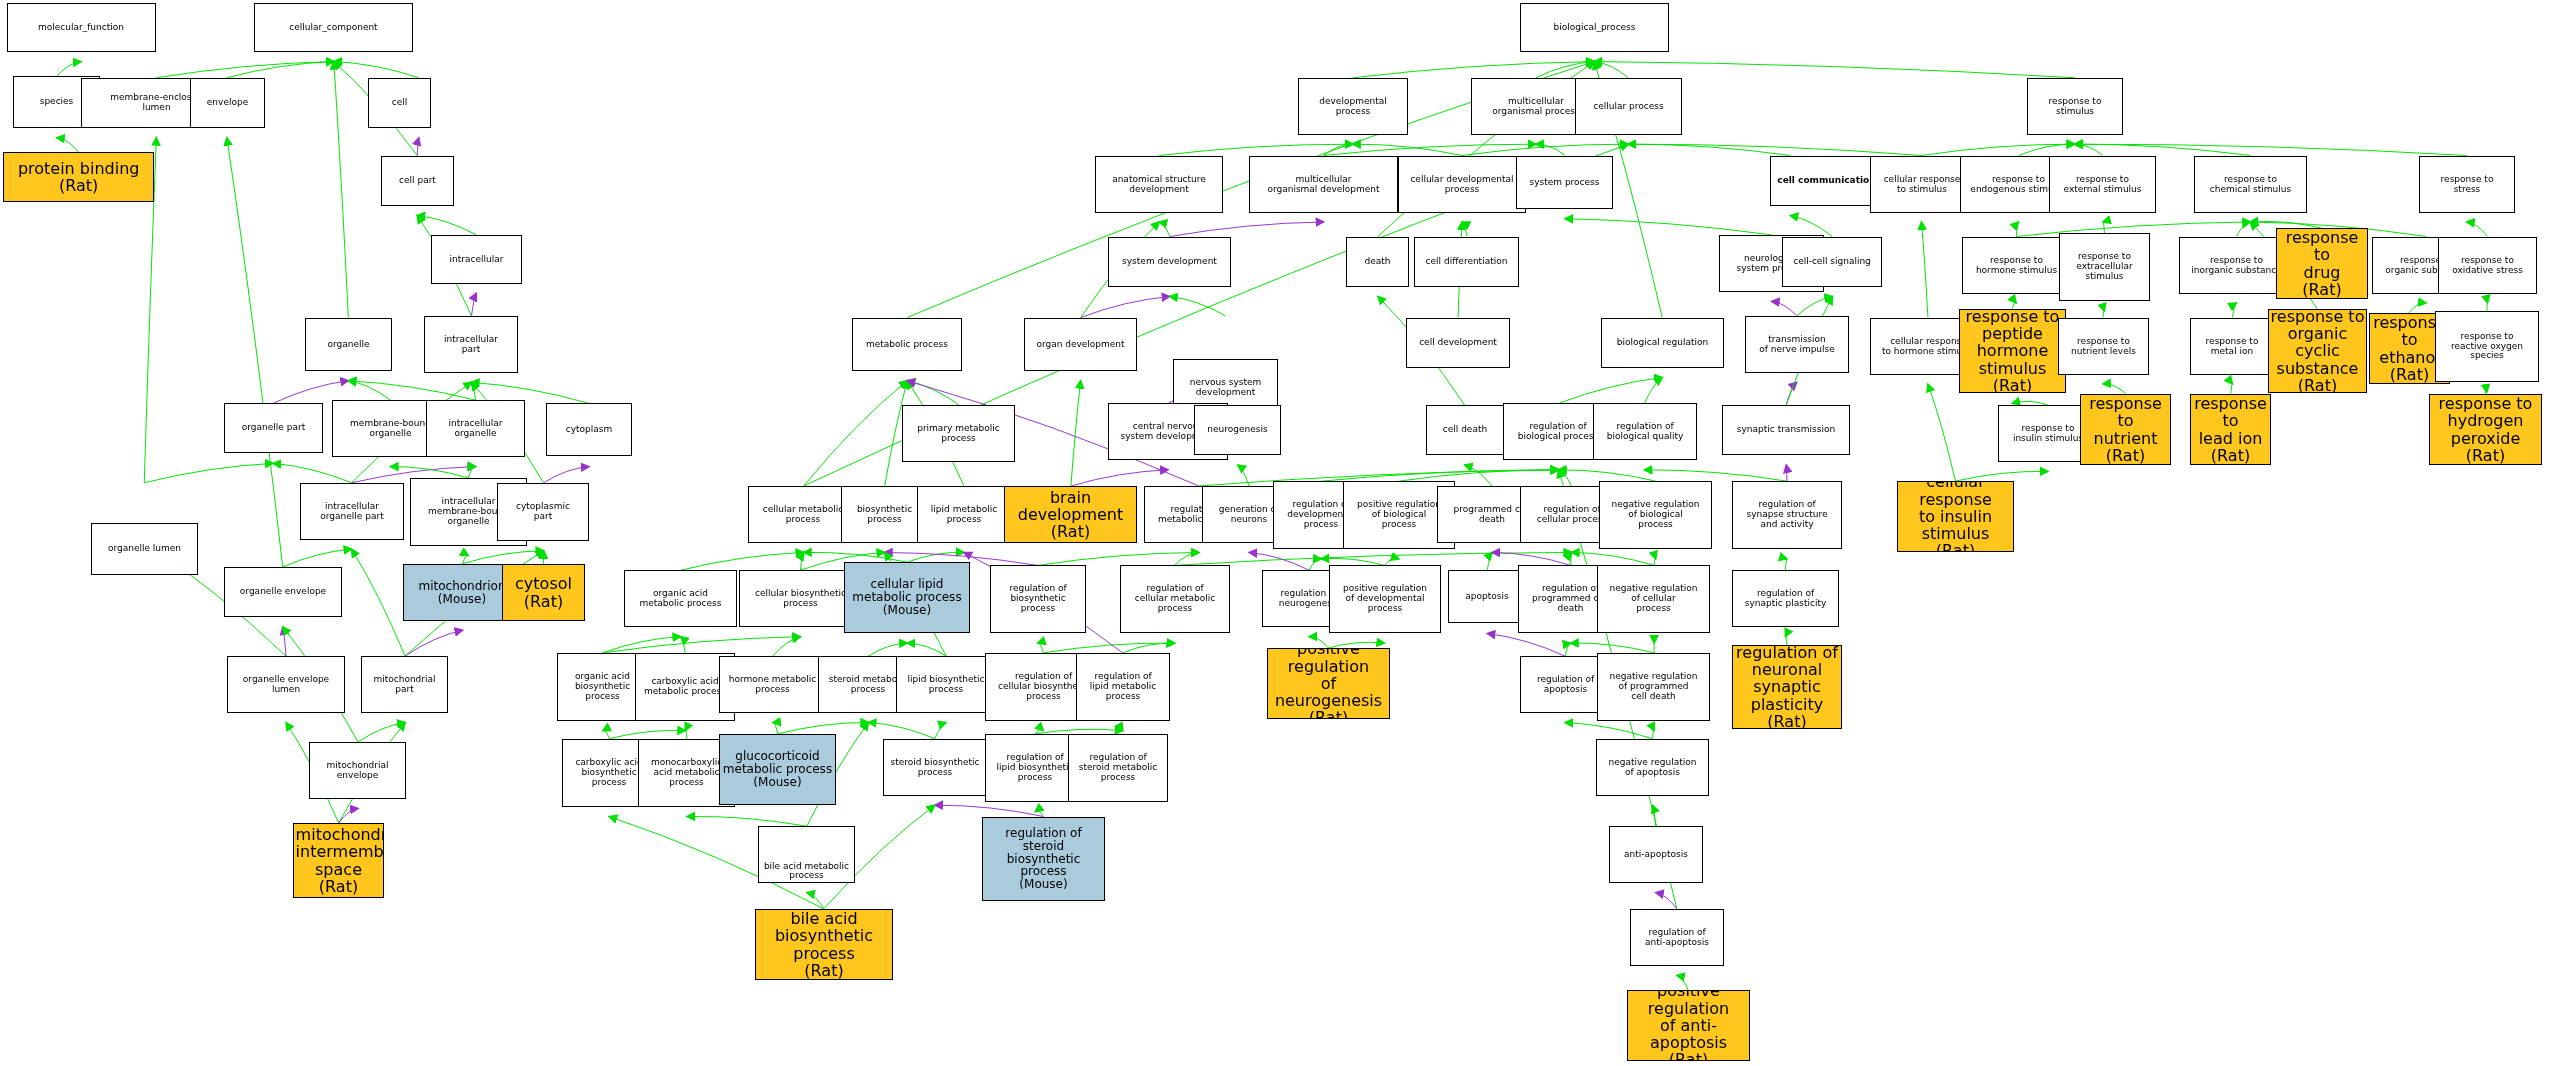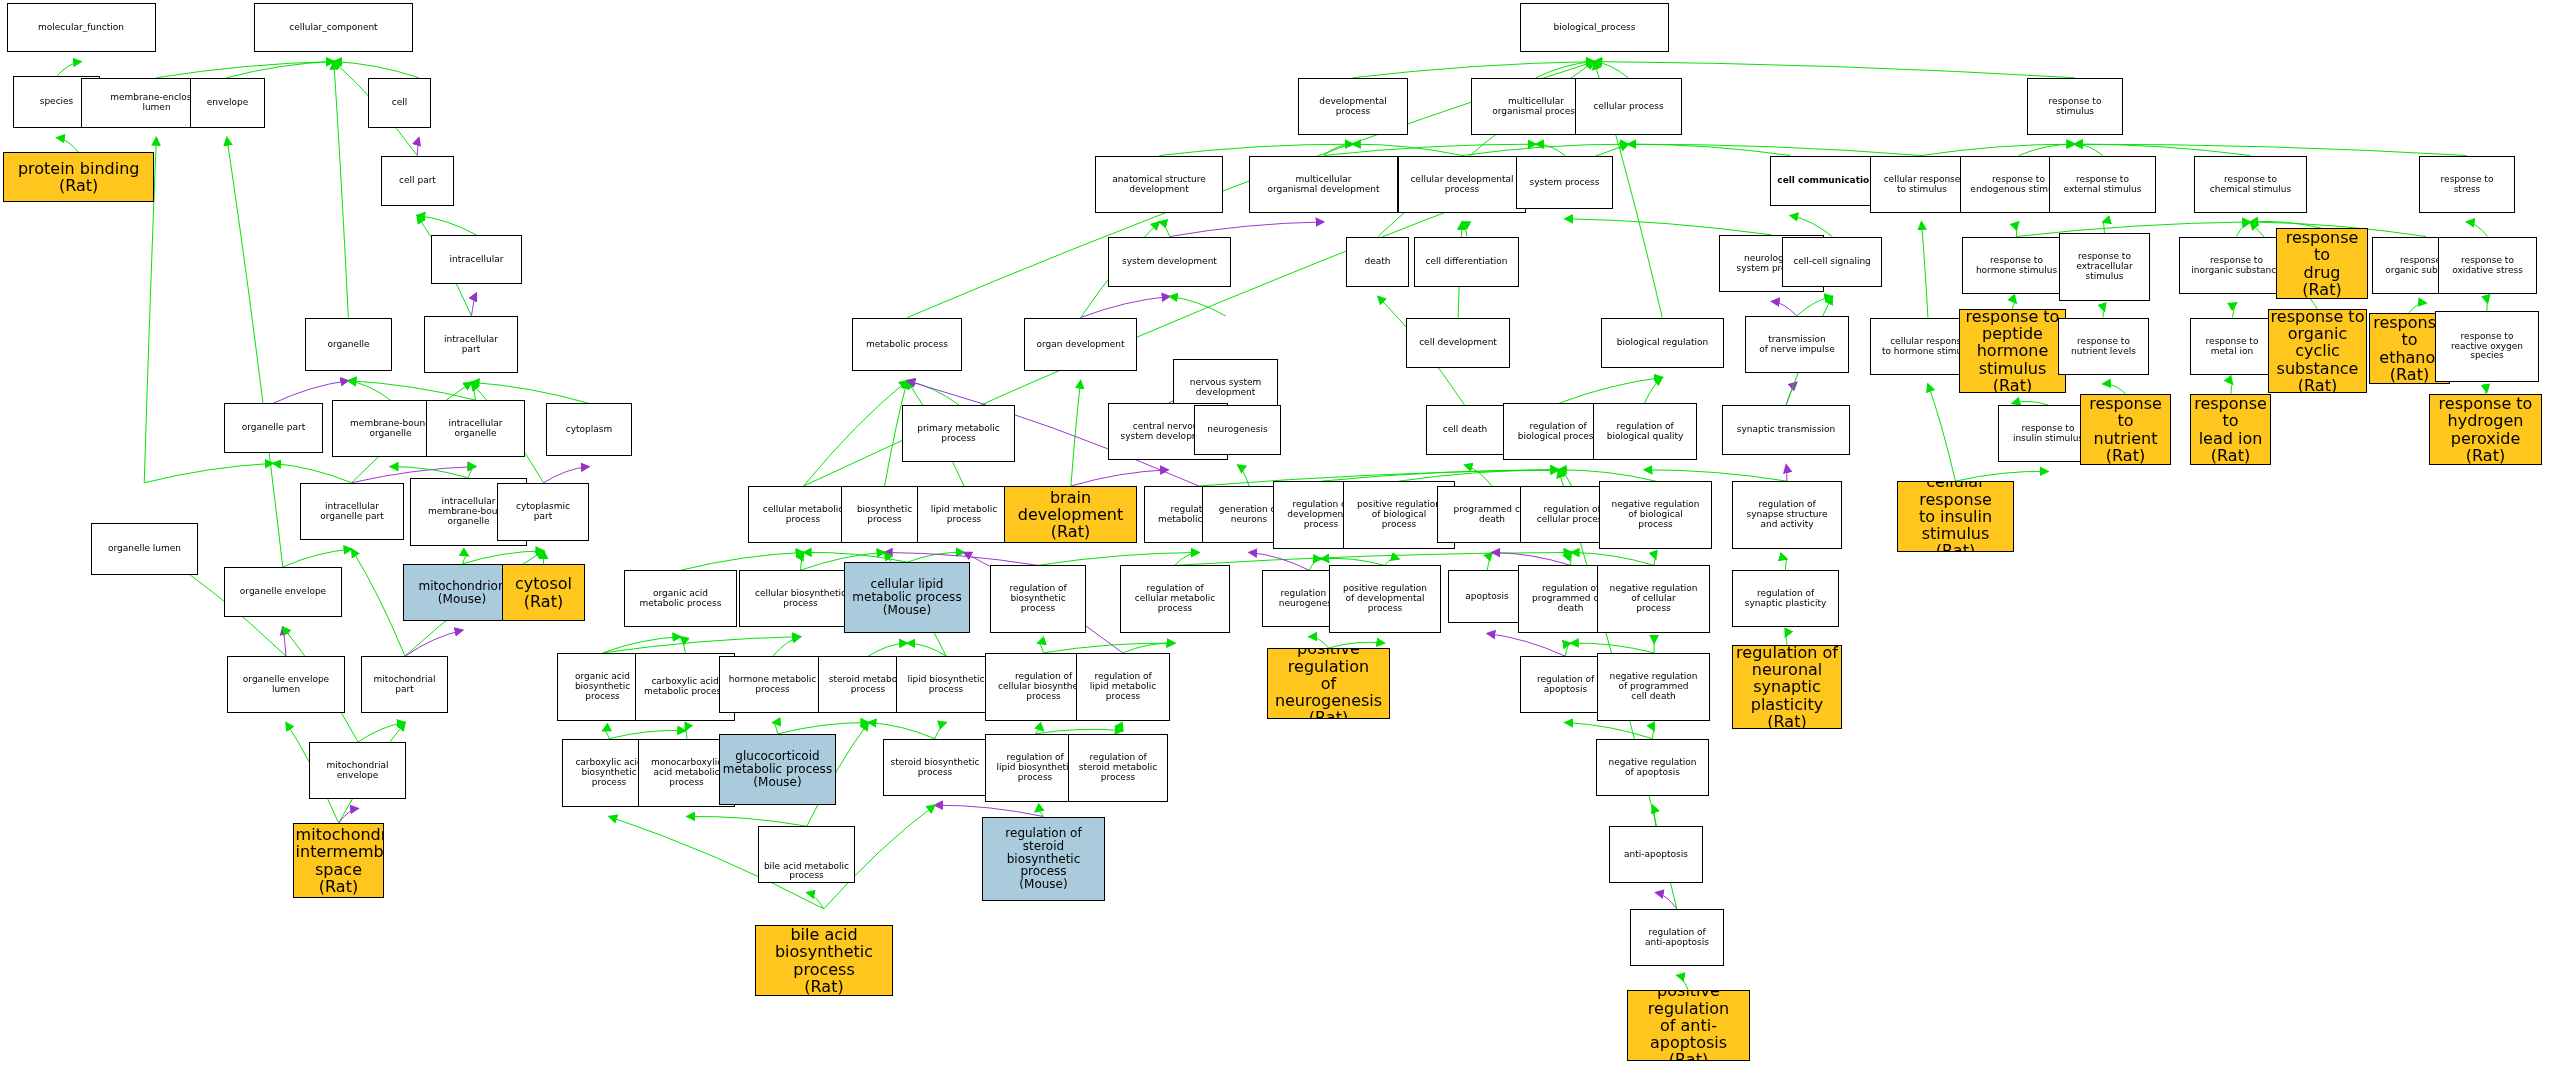--- a/index.html
+++ b/index.html
@@ -561,21 +561,21 @@
       </div>
       <div class="node plain" style="left: 758px; top: 826px; width: 97px; height: 57px; align-items: flex-end;">
         <span>bile acid metabolic<br>process</span>
       </div>
       <div class="node mouse" style="left: 982px; top: 817px; width: 123px; height: 84px;">
         <span>regulation of<br>steroid biosynthetic<br>process<br>(Mouse)</span>
       </div>
       <div class="node plain" style="left: 1609px; top: 826px; width: 94px; height: 57px;">
         <span>anti-apoptosis</span>
       </div>
-      <div class="node rat" style="left: 755px; top: 909px; width: 138px; height: 71px; margin-top: 16px;">
+      <div class="node rat" style="left: 755px; top: 909px; width: 138px; height: 71px;">
         <span>bile acid biosynthetic<br>process<br>(Rat)</span>
       </div>
       <div class="node plain" style="left: 1630px; top: 909px; width: 94px; height: 57px;">
         <span>regulation of<br>anti-apoptosis</span>
       </div>
       <div class="node rat" style="left: 1627px; top: 990px; width: 123px; height: 71px;">
         <span>positive regulation<br>of anti-apoptosis<br>(Rat)</span>
       </div>
     </div>
 </div>

